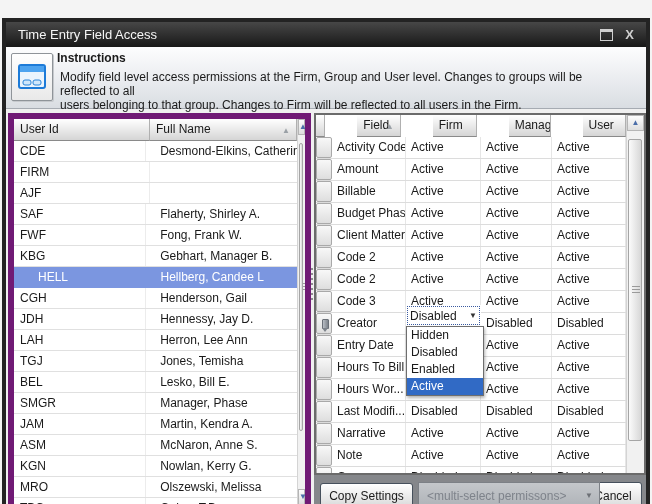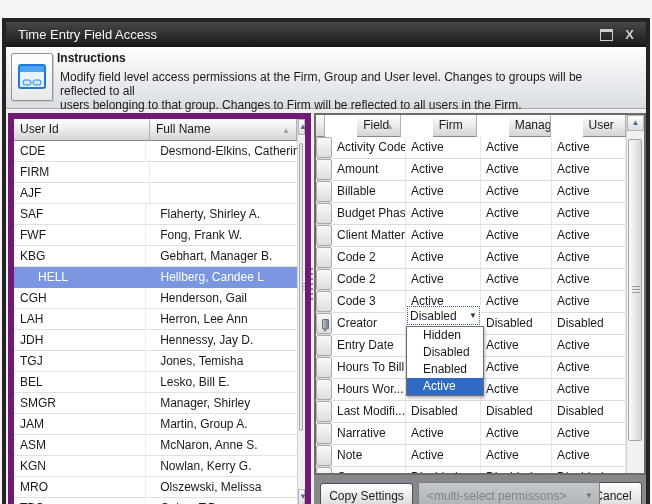--- a/index.html
+++ b/index.html
@@ -59,21 +59,21 @@
   .fc-manage{width:71px;}
   .fc-user{width:74px;}
   
   .pencil{position:absolute;left:5px;top:5px;width:5px;height:8px;background:linear-gradient(90deg,#b9bec5,#7d838b);border:1px solid #6a7078;border-radius:1px 1px 0 0;}
   .pencil:after{content:"";position:absolute;left:-1px;top:8px;border-left:3px solid transparent;border-right:3px solid transparent;border-top:4px solid #7d838b;}
   
   .cell-editor{position:absolute;left:400px;top:283px;width:75px;height:21px;background:#fff;z-index:5;box-sizing:border-box;display:flex;align-items:center;outline:1px dotted #3a5aa0;outline-offset:-2px;}
   .ce-text{padding-left:4px;}
   .ce-arrow{margin-left:auto;padding-right:4px;font-size:8px;color:#333;}
   .dropdown-list{position:absolute;left:400px;top:304px;width:76px;background:#fff;border:1px solid #6e6e6e;z-index:6;box-shadow:1px 2px 3px rgba(0,0,0,.3);}
-  .dd-item{height:17px;line-height:17px;padding-left:16px;}
+  .dd-item{height:17px;line-height:17px;padding-left:4px;}
   .dd-item.hl{background:#316ac5;color:#fff;}
   
   .bottom-bar{position:absolute;left:308px;top:453px;width:332px;height:38px;background:#85878b;}
   .btn{position:absolute;background:linear-gradient(#ffffff,#d8d8d8);border:1px solid #46505c;border-radius:3px;font-size:12px;text-align:center;box-sizing:border-box;color:#1a1a1a;}
   .copy-btn{left:314px;top:461px;width:93px;height:26px;line-height:24px;z-index:3;}
   .ok-edge{left:508px;top:482px;width:40px;height:8px;background:linear-gradient(#ececec,#cfcfcf);border:1px solid #55595e;border-radius:2px;z-index:1;position:absolute;box-sizing:border-box;}
   .ms-combo{position:absolute;left:412px;top:460px;width:182px;height:28px;background:linear-gradient(#c4c7cb,#adb1b6);border:1px solid #7c8086;color:#7e838b;line-height:26px;padding-left:8px;z-index:2;box-sizing:border-box;display:flex;align-items:center;}
   .ms-arrow{margin-left:auto;padding-right:6px;font-size:8px;color:#6d7076;}
   .cancel-btn{left:578px;top:460px;width:58px;height:28px;line-height:26px;z-index:1;overflow:hidden;}
 </style>
@@ -136,42 +136,42 @@
         </div>
       <div class="urow sel">
           <span class="uc-id">HELL</span>
           <span class="uc-name">Hellberg, Candee L</span>
         </div>
       <div class="urow">
           <span class="uc-id">CGH</span>
           <span class="uc-name">Henderson, Gail</span>
         </div>
       <div class="urow">
+          <span class="uc-id">JDH</span>
+          <span class="uc-name">Hennessy, Jay D.</span>
+        </div>
+      <div class="urow">
           <span class="uc-id">LAH</span>
           <span class="uc-name">Herron, Lee Ann</span>
         </div>
       <div class="urow">
-          <span class="uc-id">JDH</span>
-          <span class="uc-name">Hennessy, Jay D.</span>
-        </div>
-      <div class="urow">
           <span class="uc-id">TGJ</span>
           <span class="uc-name">Jones, Temisha</span>
         </div>
       <div class="urow">
           <span class="uc-id">BEL</span>
           <span class="uc-name">Lesko, Bill E.</span>
         </div>
       <div class="urow">
           <span class="uc-id">SMGR</span>
-          <span class="uc-name">Manager, Shirley</span>
+          <span class="uc-name">Manager, Phase</span>
         </div>
       <div class="urow">
           <span class="uc-id">JAM</span>
-          <span class="uc-name">Martin, Group A.</span>
+          <span class="uc-name">Martin, Kendra A.</span>
         </div>
       <div class="urow">
           <span class="uc-id">ASM</span>
           <span class="uc-name">McNaron, Anne S.</span>
         </div>
       <div class="urow">
           <span class="uc-id">KGN</span>
           <span class="uc-name">Nowlan, Kerry G.</span>
         </div>
       <div class="urow">

